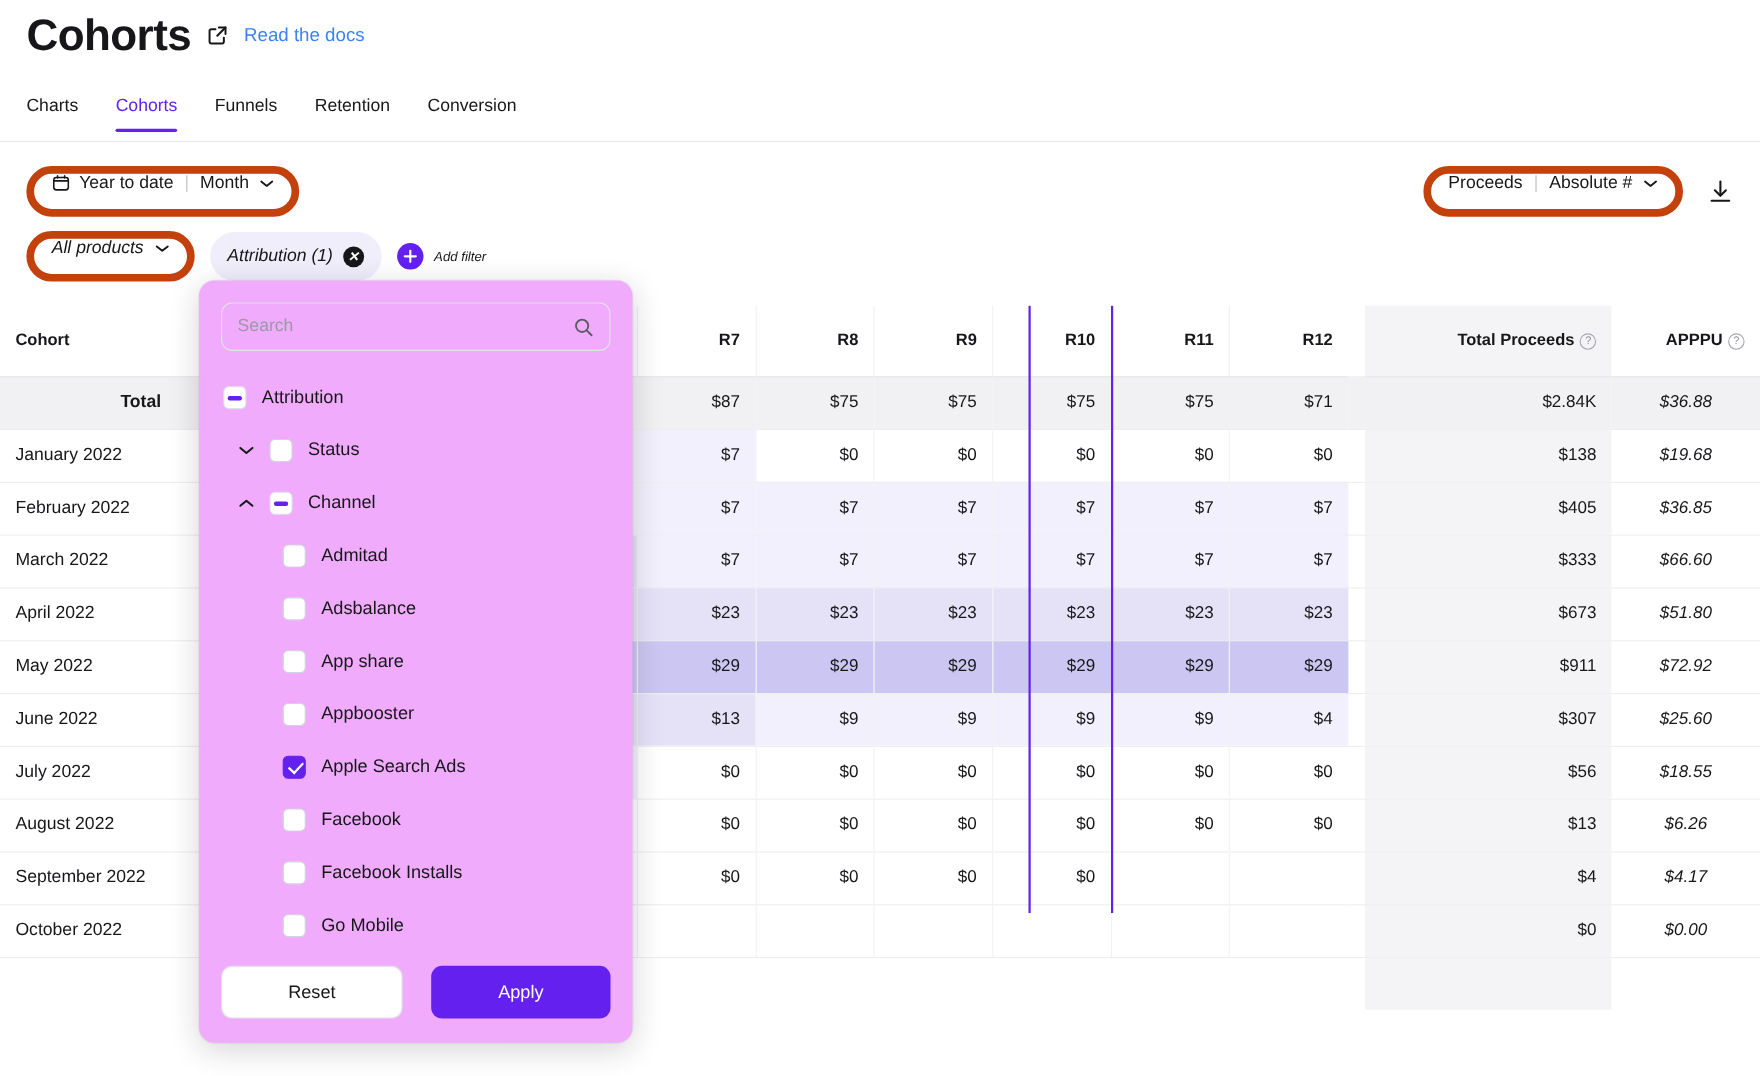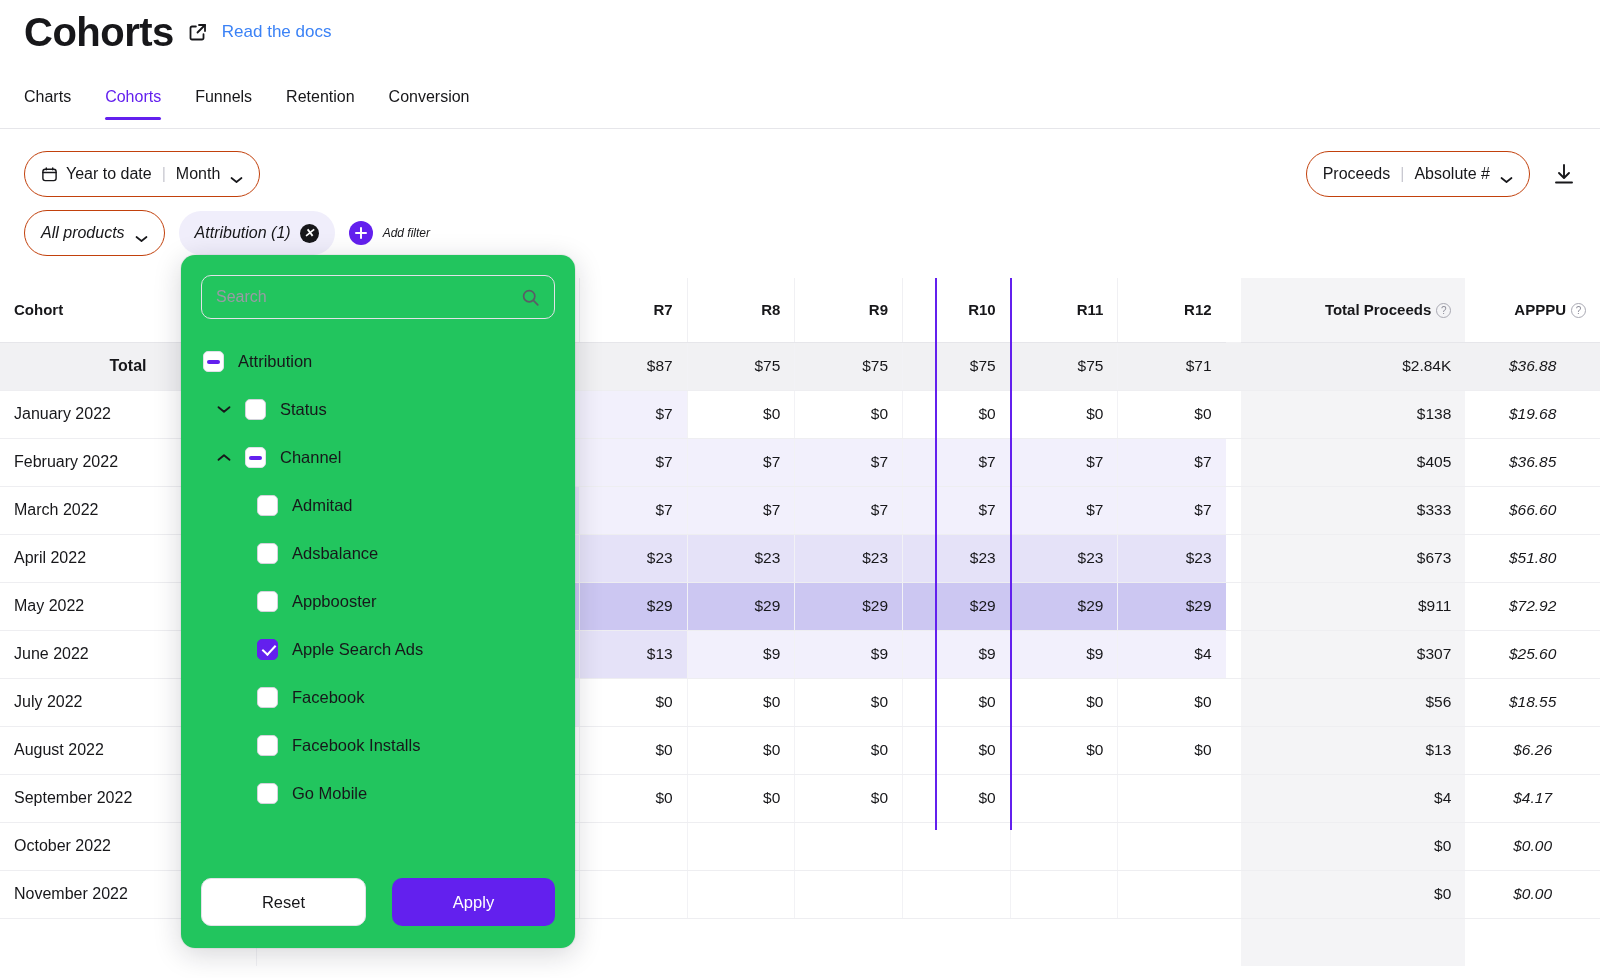--- a/index.html
+++ b/index.html
@@ -24,23 +24,23 @@
   .tab.active { color: #6320ee; }
   .tab.active::after {
     content: ""; position: absolute; left: 0; right: 0; bottom: 0;
     height: 3px; background: #6320ee; border-radius: 2px;
   }
   .tabs-rule { position: absolute; left: 0; right: 0; top: 128px; height: 1px; background: #e6e6ea; }
 
   
   .toolbar { position: absolute; left: 24px; top: 151px; }
   .pill {
-    display: inline-flex; align-items: center; gap: 8px;
+    display: inline-flex; align-items: flex-start; gap: 8px;
     height: 46px; padding: 0 16px;
-    border: 1px solid #c2410c; border-radius: 23px;
+    border: 7px solid #c2410c; border-radius: 23px;
     background: #fff; font-size: 16px; cursor: pointer; white-space: nowrap;
   }
   .pill .sep { color: #c9c9d1; margin: 0 2px; }
   .cal-icon { width: 17px; height: 17px; }
   .chev { width: 13px; height: 8px; margin-left: 2px; }
 
   .filters { position: absolute; left: 24px; top: 210px; display: flex; align-items: center; gap: 14px; font-style: italic; }
   .chip-active {
     display: inline-flex; align-items: center; gap: 9px;
     height: 44px; padding: 0 16px; border-radius: 22px;
@@ -107,21 +107,21 @@
       #ffffff 0px, #ffffff 4px, #e2e2e8 4px, #e2e2e8 5px);
   }
   .empty-row td { border-bottom: none; height: 48px; }
 
   
   .vline { position: absolute; top: 0; width: 2px; background: #6320ee; z-index: 4; }
 
   
   .panel {
     position: absolute; left: 181px; top: 255px; width: 394px; height: 693px;
-    background: #22c55e; border-radius: 14px;
+    background: #f0abfc; border-radius: 14px;
     box-shadow: 0 6px 28px rgba(20,20,40,.18), 0 0 0 1px rgba(20,20,40,.05);
     z-index: 20; padding: 20px 20px 0 20px;
   }
   .search-box {
     position: relative; height: 44px; border: 1px solid #e2e2e8; border-radius: 10px;
     display: flex; align-items: center; padding: 0 14px;
   }
   .search-box input {
     border: none; outline: none; font-size: 16px; flex: 1;
     font-family: "Liberation Sans", sans-serif; color: #17171a; background: transparent;
@@ -442,35 +442,20 @@
             <td class="num" style=""></td>
             <td class="num" style=""></td>
             <td class="num" style=""></td>
             <td class="num" style=""></td>
             <td class="num" style=""></td>
             <td class="num" style=""></td>
             <td class="gap"></td>
             <td class="tp">$0</td>
             <td class="ap">$0.00</td>
           </tr>
-          <tr class="">
-            <td class="cohort">November 2022</td>
-            <td class="num" style=""></td>
-            <td class="num" style=""></td>
-            <td class="num" style=""></td>
-            <td class="num" style=""></td>
-            <td class="num" style=""></td>
-            <td class="num" style=""></td>
-            <td class="num" style=""></td>
-            <td class="num" style=""></td>
-            <td class="num" style=""></td>
-            <td class="gap"></td>
-            <td class="tp">$0</td>
-            <td class="ap">$0.00</td>
-          </tr>
           <tr class="empty-row">
             <td class="cohort"></td>
             <td class="num" colspan="9"></td>
             <td class="gap"></td>
             <td class="tp"></td>
             <td class="ap"></td>
           </tr>
         </tbody>
     </table>
     <div class="vline" style="left:935px;height:552px;"></div>
@@ -518,20 +503,24 @@
           <div class="node lvl2">
             <span class="cb"></span>
             <span class="lbl">Admitad</span>
           </div>
           <div class="node lvl2">
             <span class="cb"></span>
             <span class="lbl">Adsbalance</span>
           </div>
           <div class="node lvl2">
             <span class="cb"></span>
+            <span class="lbl">App share</span>
+          </div>
+          <div class="node lvl2">
+            <span class="cb"></span>
             <span class="lbl">Appbooster</span>
           </div>
           <div class="node lvl2">
             <span class="cb checked"></span>
             <span class="lbl">Apple Search Ads</span>
           </div>
           <div class="node lvl2">
             <span class="cb"></span>
             <span class="lbl">Facebook</span>
           </div>

